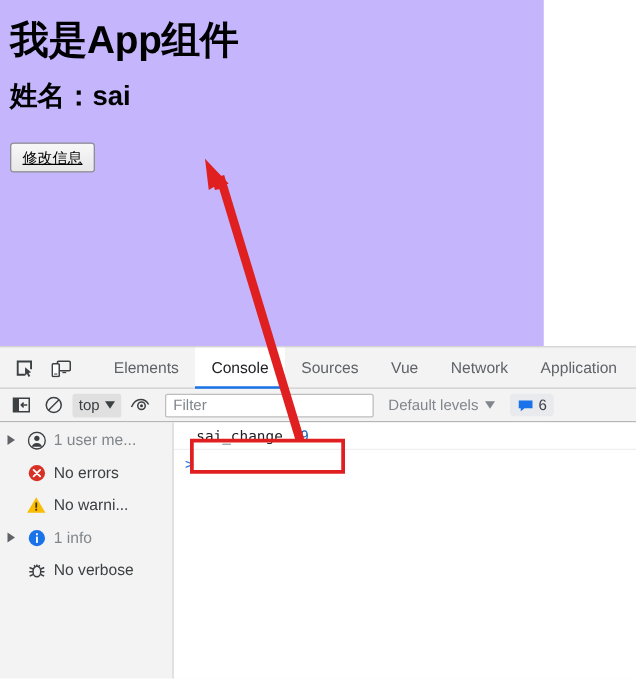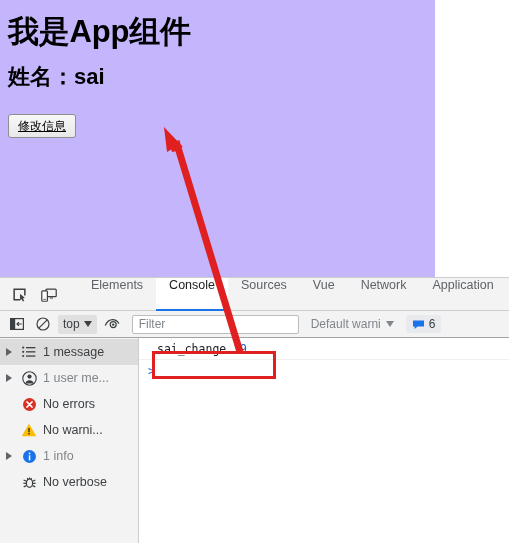--- a/index.html
+++ b/index.html
@@ -89,20 +89,21 @@
     cursor: pointer;
   }
   .dt-iconbtn:first-child { margin-left: 4px; }
   .dt-tabs {
     display: flex;
     align-items: stretch;
     margin-left: 14px;
   }
   .dt-tab {
     display: flex;
+    align-items: center;
     padding: 0 13px;
     font-size: 12.5px;
     color: #5f6368;
     cursor: pointer;
     position: relative;
     white-space: nowrap;
   }
   .dt-tab.active {
     background: #ffffff;
     color: #202124;
@@ -368,51 +369,35 @@
       <svg width="16" height="12" viewBox="0 0 16 12">
         <path d="M1.2 7.6C3 3.4 6 1.6 8.6 1.6c2.6 0 5 1.6 6.3 4" fill="none" stroke="#3c4043" stroke-width="1.2"></path>
         <circle cx="9.2" cy="6.6" r="3" fill="none" stroke="#3c4043" stroke-width="1.2"></circle>
         <circle cx="9.2" cy="6.6" r="1.2" fill="#3c4043"></circle>
       </svg>
     </div>
     <div class="cb-filter">
       <input type="text" placeholder="Filter" style="">
     </div>
     <div class="cb-levels">
-      <span>Default warni</span>
+      <span>Default levels</span>
       <span class="caret gray"></span>
     </div>
     <div class="cb-badge">
       <svg width="13" height="11" viewBox="0 0 13 11">
         <path d="M1 1.4h11v6.2H5.6L2.6 10V7.6H1z" fill="#1a73e8"></path>
       </svg>
       <span>6</span>
     </div>
   </div>
 
   <div class="dt-body">
 
     <div class="dt-sidebar">
 
-      <div class="sb-row selected">
-        <span class="sb-tri">
-            <span></span>
-          </span>
-        <span class="sb-ic">
-          <svg width="14" height="12" viewBox="0 0 14 12">
-            <circle cx="1.2" cy="1.6" r="1.1" fill="#3c4043"></circle>
-              <rect x="4" y="1" width="9.4" height="1.3" fill="#3c4043"></rect>
-            <circle cx="1.2" cy="5.8" r="1.1" fill="#3c4043"></circle>
-              <rect x="4" y="5.2" width="9.4" height="1.3" fill="#3c4043"></rect>
-            <circle cx="1.2" cy="10" r="1.1" fill="#3c4043"></circle>
-              <rect x="4" y="9.4" width="9.4" height="1.3" fill="#3c4043"></rect>
-          </svg>
-        </span>
-        <span class="sb-label">1 message</span>
-      </div>
 
       <div class="sb-row dim">
         <span class="sb-tri">
             <span></span>
           </span>
         <span class="sb-ic">
           <svg width="15" height="15" viewBox="0 0 15 15">
             <circle cx="7.5" cy="7.5" r="6.7" fill="none" stroke="#3c4043" stroke-width="1.1"></circle>
             <circle cx="7.5" cy="5.6" r="2.1" fill="#3c4043"></circle>
             <path d="M3.3 12.4a4.4 4.4 0 0 1 8.4 0z" fill="#3c4043"></path>

